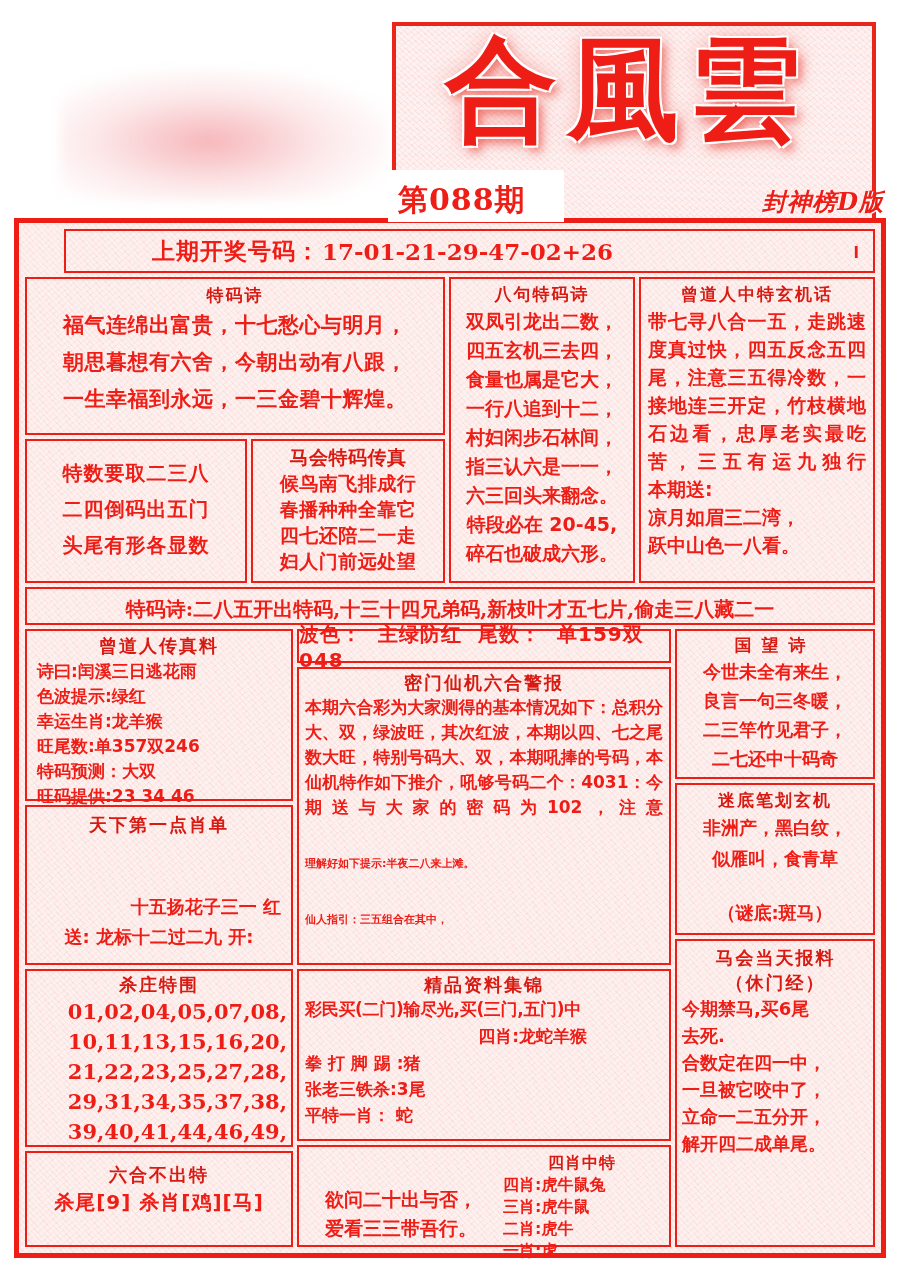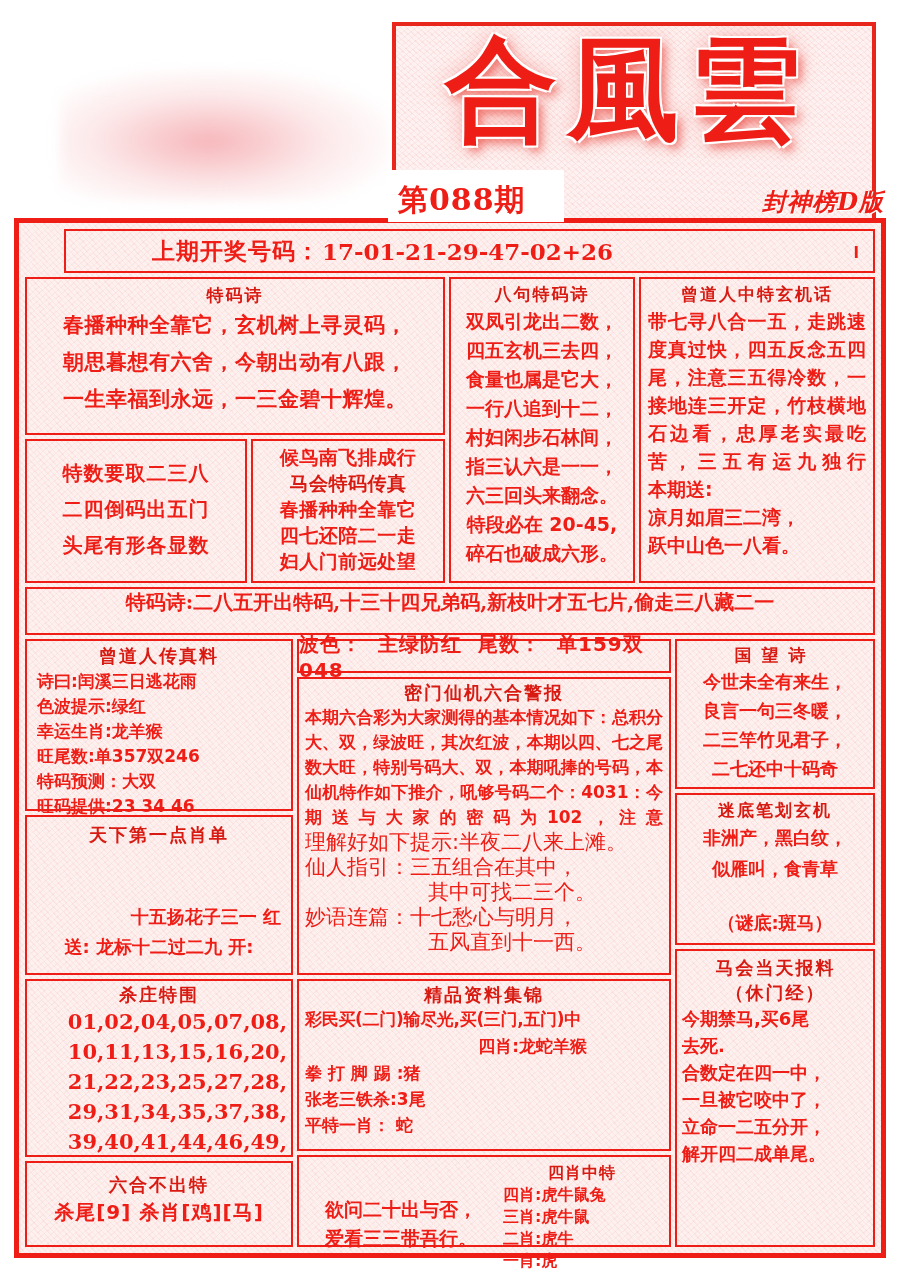--- a/index.html
+++ b/index.html
@@ -227,23 +227,23 @@
   .poem-right .ln {
     font-weight: 700;
     font-size: 19px;
     line-height: 28px;
     color: #ee1d16;
   }
 
   
   .tema-strip {
     margin-top: 4px;
-    height: 48px;
+    height: 38px;
     display: flex;
-    align-items: flex-start;
+    align-items: flex-end;
     padding: 0 6px;
     flex: none;
   }
   .tema-strip .txt {
     width: 100%;
     text-align: center;
     font-family: "DejaVu Serif", "Liberation Serif", serif;
     font-weight: 900;
     font-size: 20px;
     color: #ee1d16;
@@ -298,21 +298,21 @@
   .bose { height: 34px; display: flex; align-items: center; justify-content: center; flex: none; }
   .bose .txt { font-weight: 700; font-size: 20px; color: #ee1d16; letter-spacing: 1px; }
   .bose .txt .sp { display: inline-block; width: 16px; }
 
   .mmxj { height: 298px; margin-top: 4px; padding: 2px 6px 0 6px; }
   .mmxj .ttl { font-size: 18px; text-align: center; }
   .mmxj .flow {
     font-weight: 700; font-size: 17px; line-height: 25px; color: #ee1d16;
     text-align: justify; text-align-last: justify;
   }
-  .mmxj .ln { font-weight: 400; font-size: 21px; line-height: 25px; color: #ee1d16; }
+  .mmxj .ln { font-weight: 700; font-size: 11px; line-height: 25px; color: #ee1d16; margin-top: 31px; }
   .mmxj .ln.ind { text-align: center; padding-left: 56px; }
 
   .jpzl { height: 172px; margin-top: 4px; padding: 2px 6px 0 6px; position: relative; }
   .jpzl .ttl { font-size: 18px; }
   .jpzl .l1 { font-weight: 700; font-size: 17px; line-height: 25px; color: #ee1d16; letter-spacing: -0.3px; }
   .jpzl .l2 { text-align: right; font-weight: 700; font-size: 17px; line-height: 28px; color: #ee1d16; padding-right: 76px; }
   .jpzl .kv { font-weight: 700; font-size: 17px; line-height: 26px; color: #ee1d16; }
 
   .midbot { flex: 1; margin-top: 4px; position: relative; }
   .midbot .verse {
@@ -358,33 +358,33 @@
       <span class="draw-label">上期开奖号码：</span>
       <span class="draw-nums">17-01-21-29-47-02+26</span>
       <span class="draw-tail">l</span>
     </div>
 
     <div class="poem-row">
 
       <div class="poem-left">
         <div class="tema-poem bx tex">
           <div class="ttl">特码诗</div>
-          <div class="ln">春播种种全靠它，玄机树上寻灵码，</div>
+          <div class="ln">福气连绵出富贵，十七愁心与明月，</div>
           <div class="ln">朝思暮想有六舍，今朝出动有八跟，</div>
           <div class="ln">一生幸福到永远，一三金碧十辉煌。</div>
         </div>
         <div class="poem-left-bottom">
           <div class="tsyq bx tex">
             <div class="ln">特数要取二三八</div>
             <div class="ln">二四倒码出五门</div>
             <div class="ln">头尾有形各显数</div>
           </div>
           <div class="mahui bx tex">
+            <div class="ln hd">马会特码传真</div>
             <div class="ln">候鸟南飞排成行</div>
-            <div class="ln hd">马会特码传真</div>
             <div class="ln">春播种种全靠它</div>
             <div class="ln">四七还陪二一走</div>
             <div class="ln">妇人门前远处望</div>
           </div>
         </div>
       </div>
 
       <div class="poem-mid bx tex">
         <div class="poem-mid-inner">
           <div class="ttl">八句特码诗</div>

